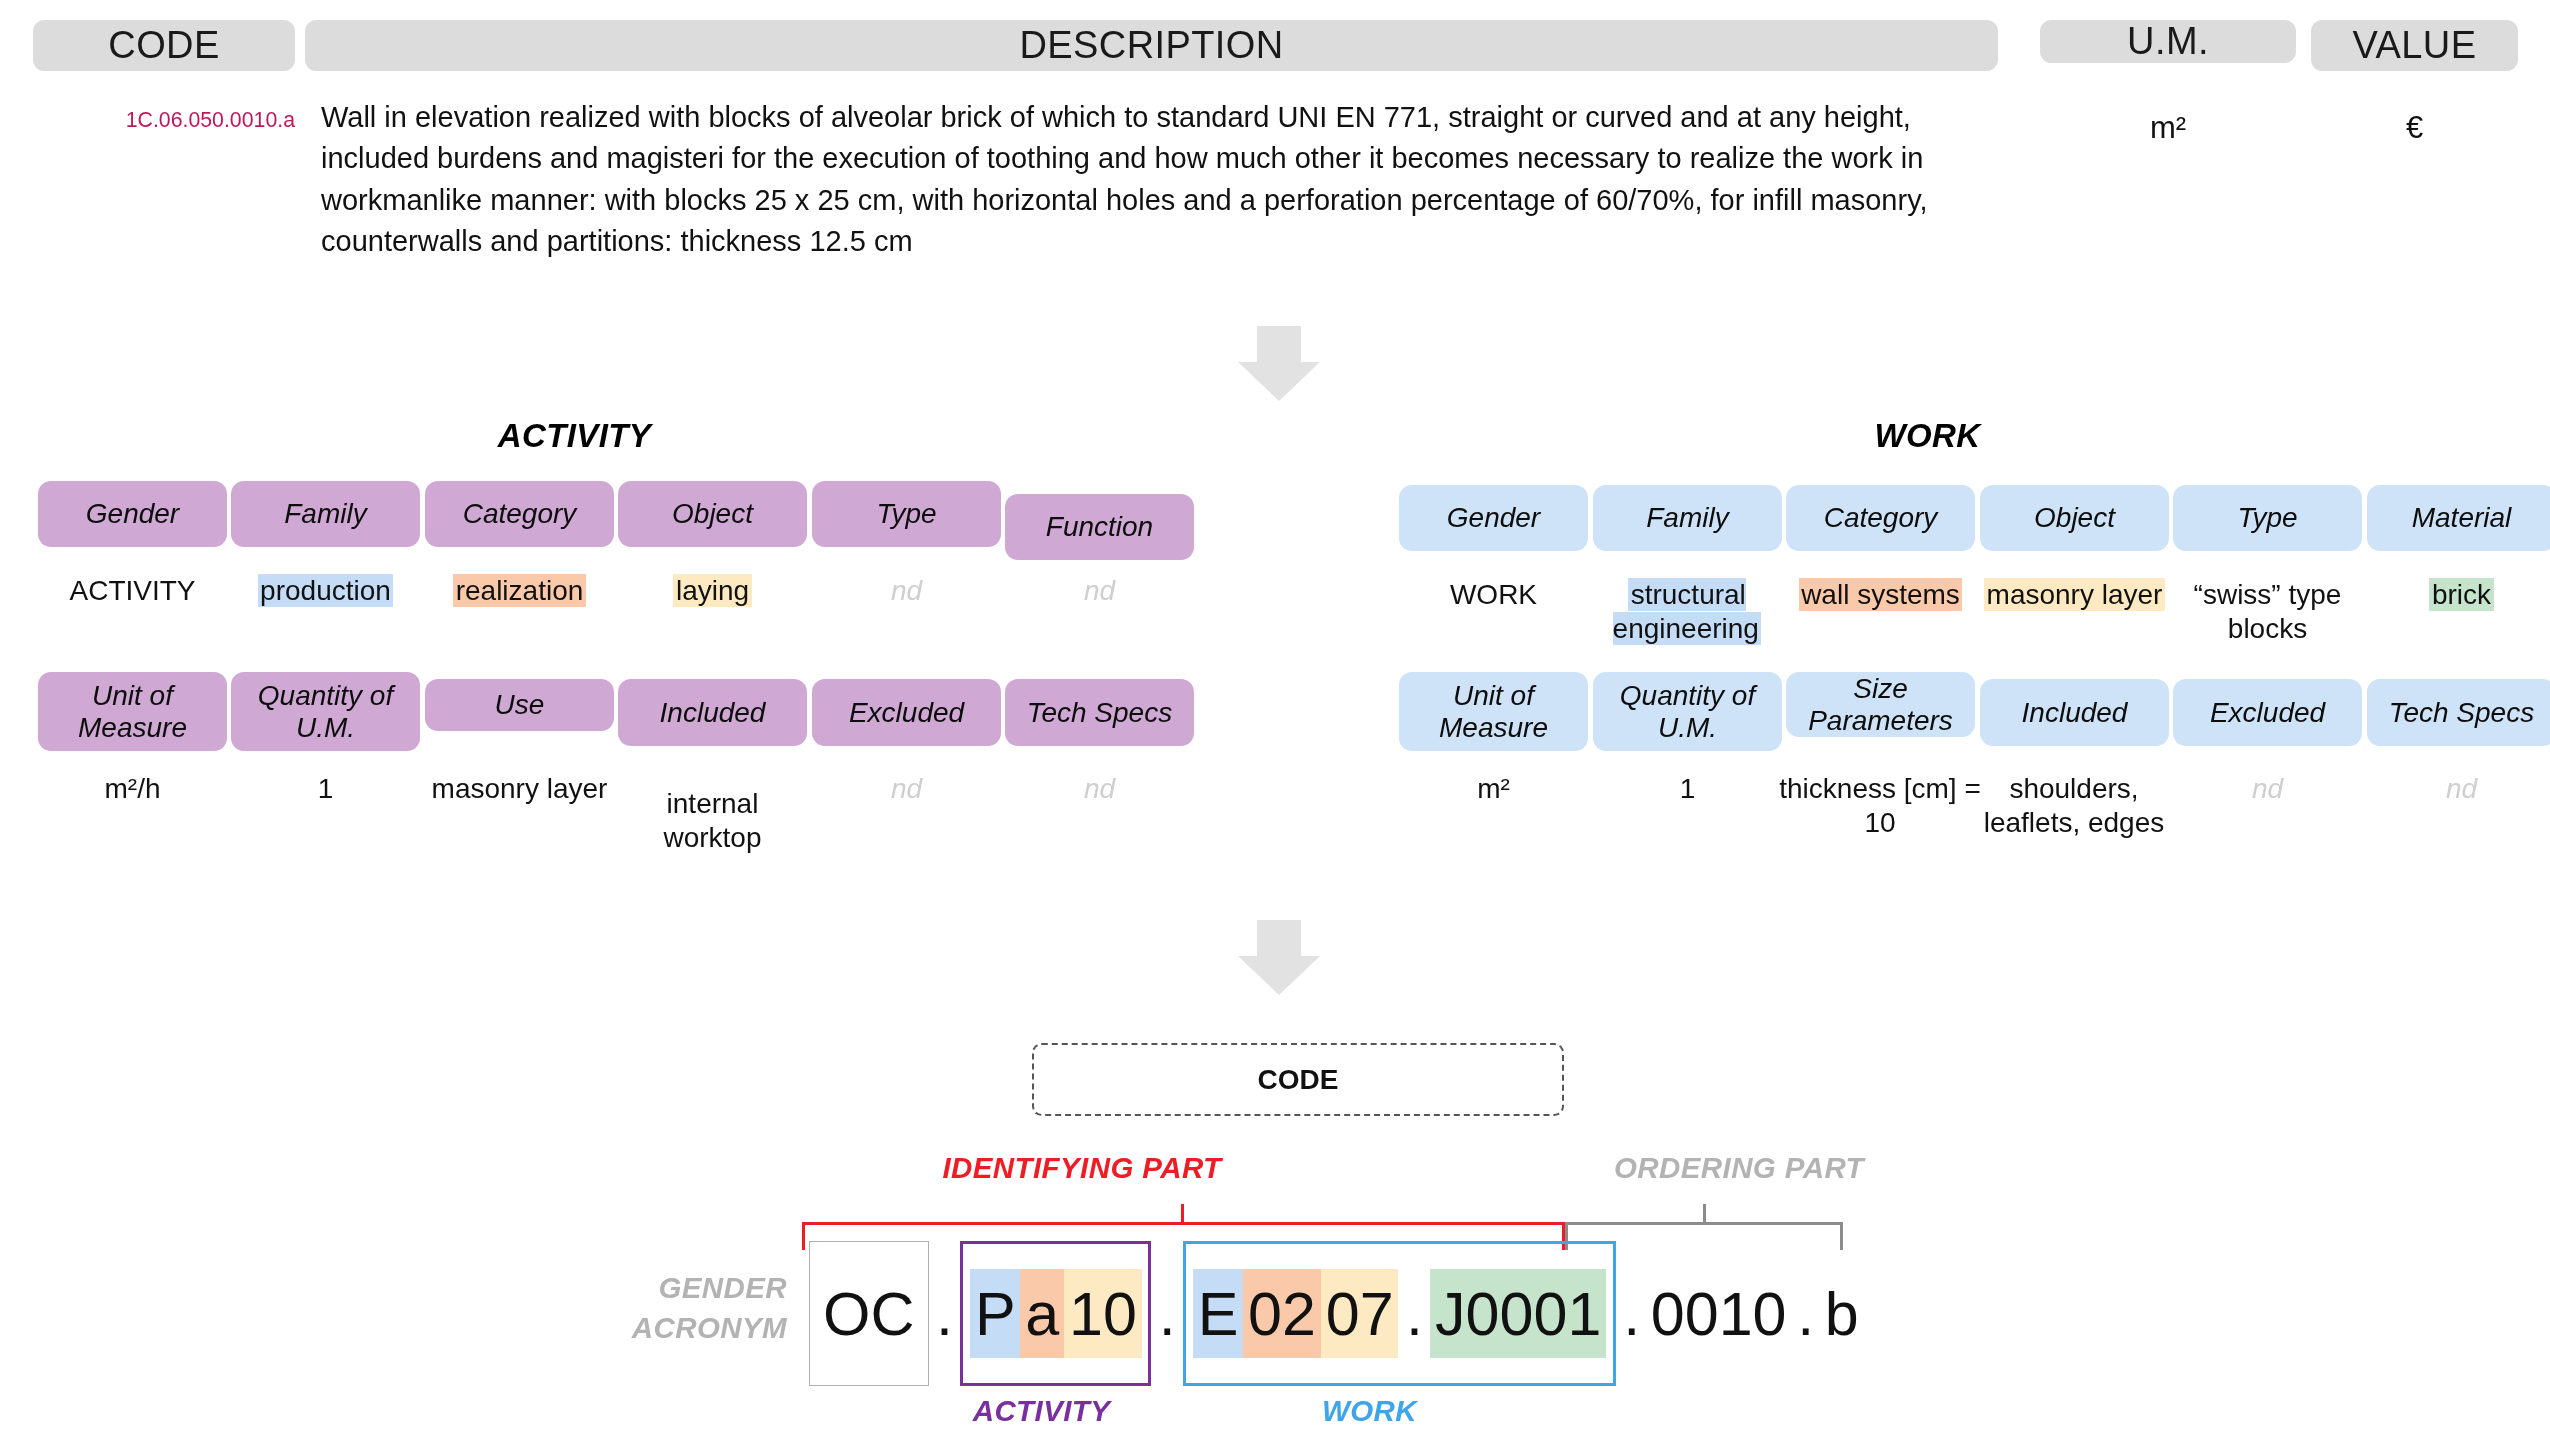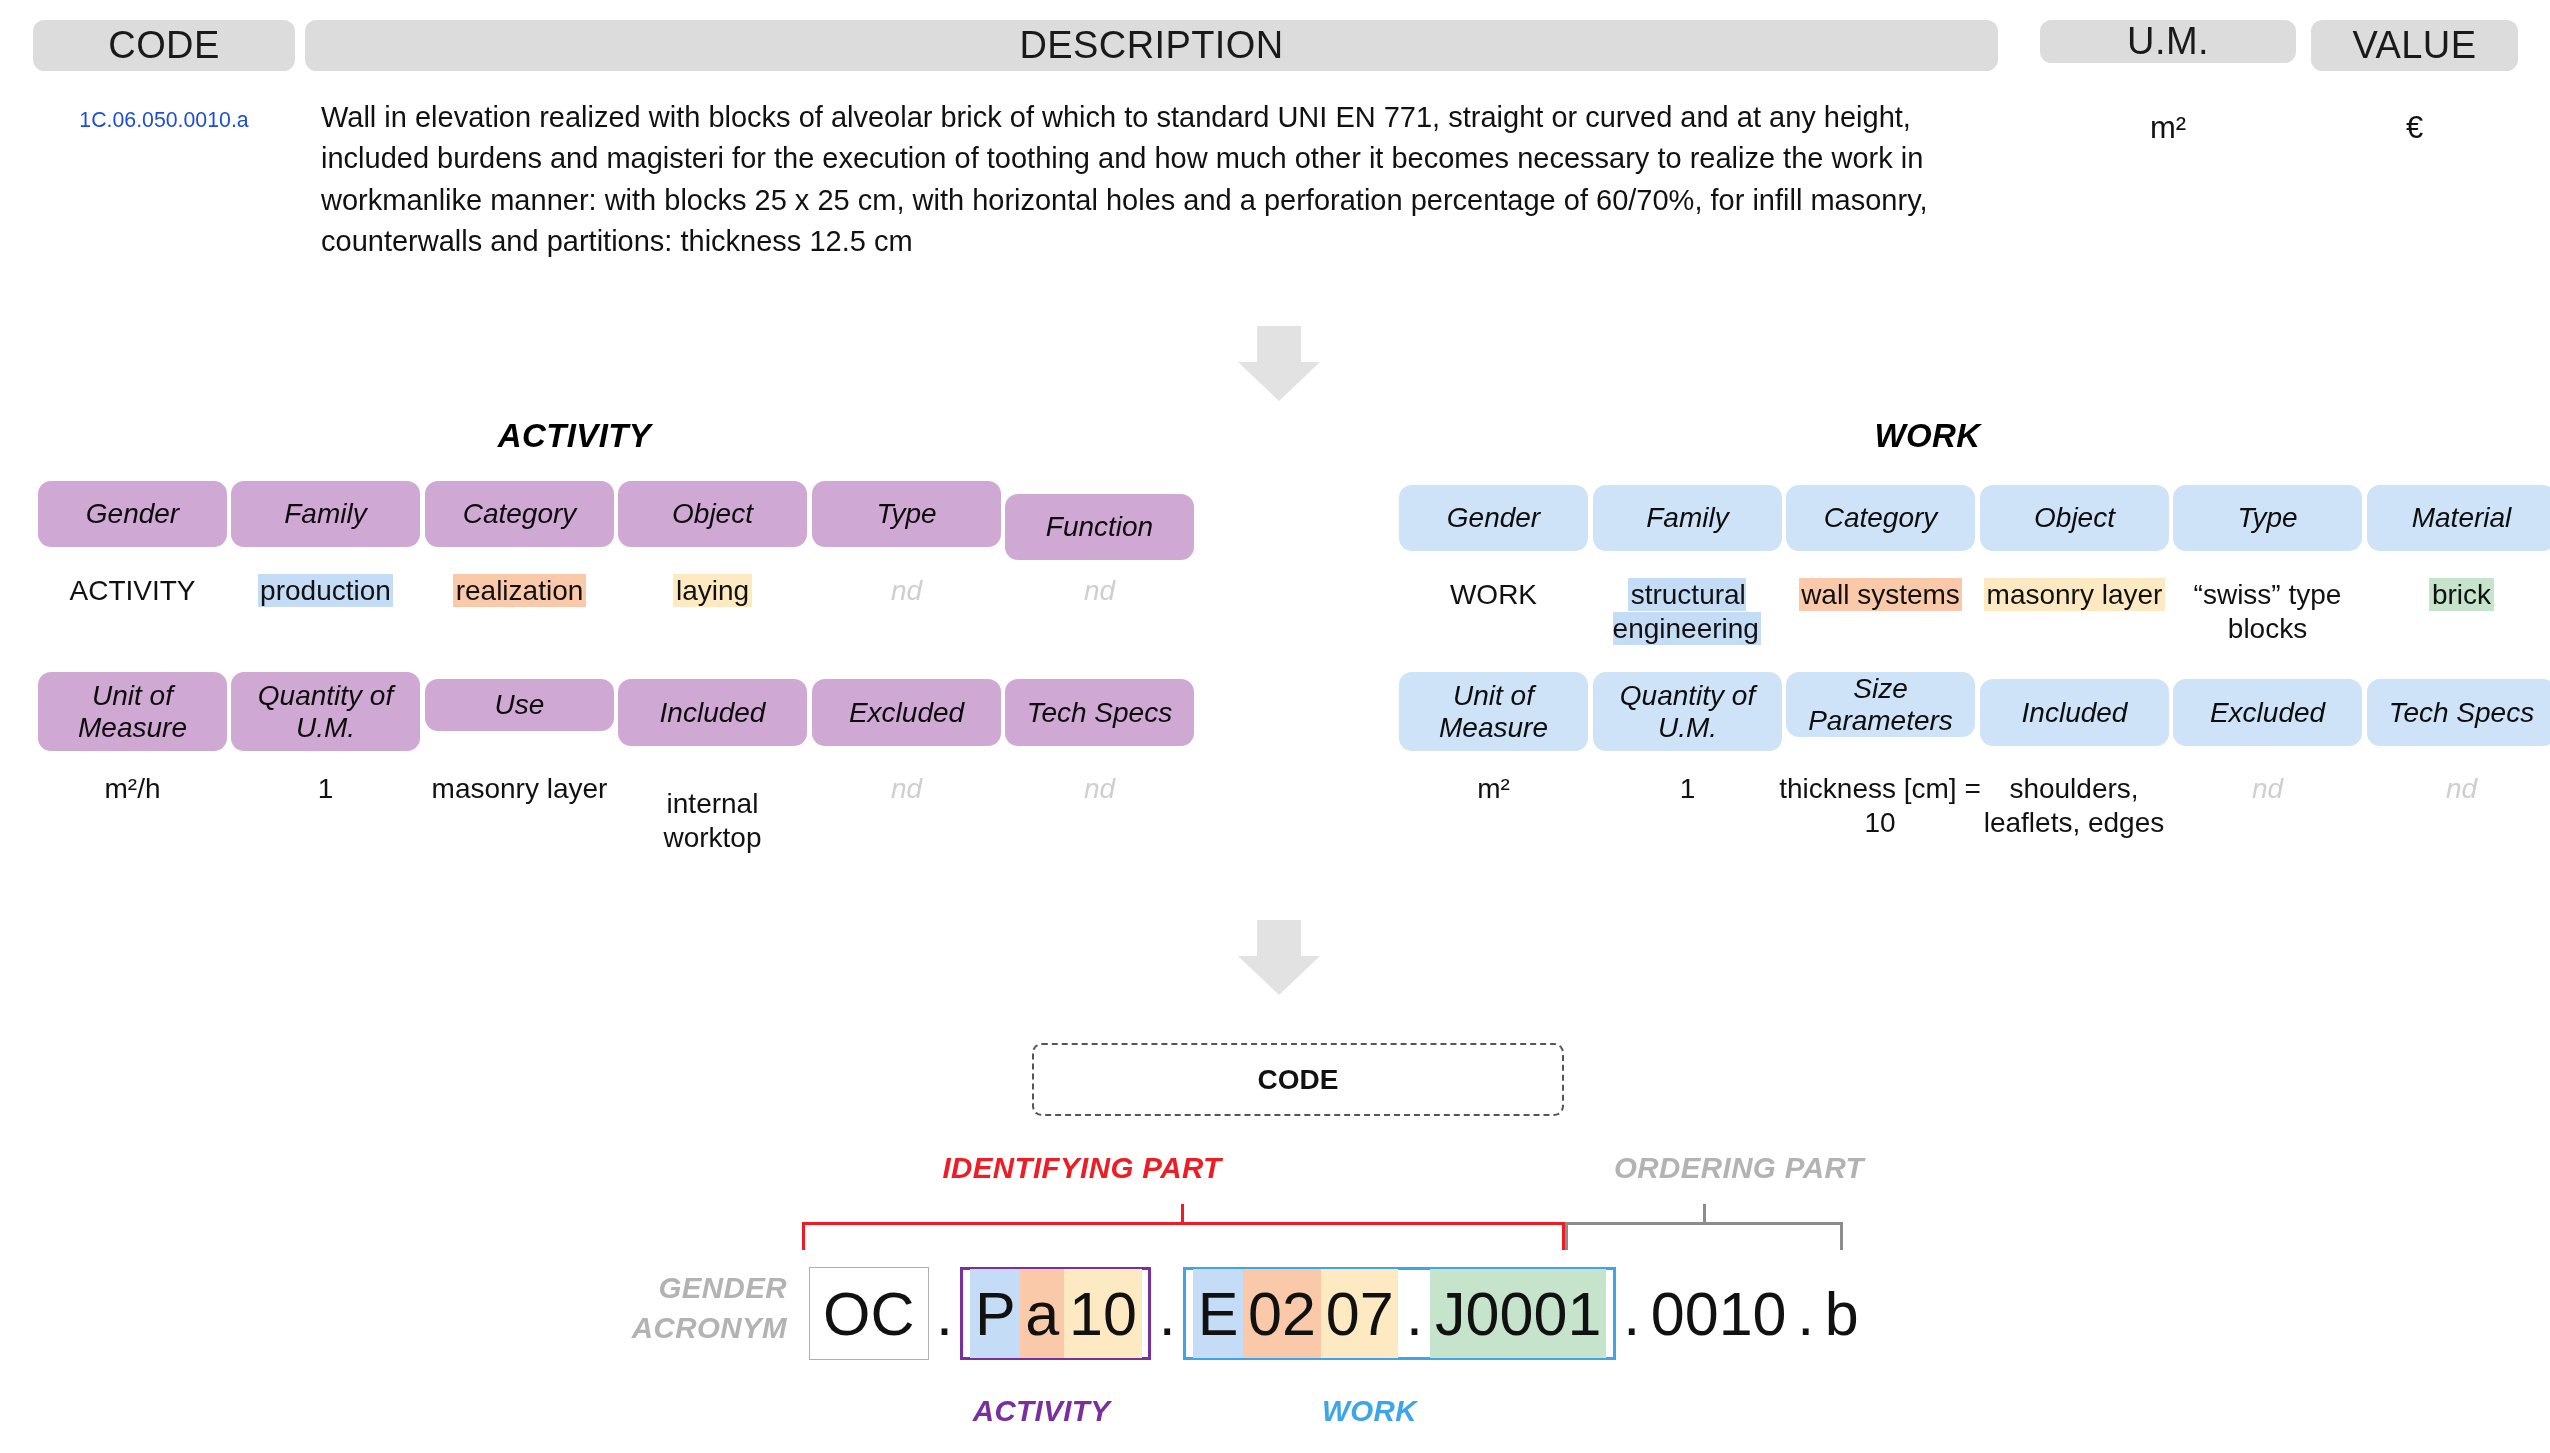--- a/index.html
+++ b/index.html
@@ -4,21 +4,21 @@
 <style>
   html,body{margin:0;padding:0;background:#ffffff;}
   body{width:2550px;height:1454px;position:relative;
        font-family:"Liberation Sans", sans-serif;color:#000;}
   .abs{position:absolute;}
 
   
   .hdr-pill{background:#dcdcdc;border-radius:11.5px;
             display:flex;align-items:center;justify-content:center;
             font-size:38px;color:#1a1a1a;letter-spacing:0.4px;}
-  .code-cell{font-size:21.3px;color:#1d4ed8;text-align:center;}
+  .code-cell{font-size:21.3px;color:#be185d;text-align:right;}
   .desc-text{font-size:29px;line-height:1.43;color:#111;}
   .um-val{font-size:31px;text-align:center;color:#111;}
 
   
   .arrow{width:0;height:0;}
   .arrow .shaft{position:absolute;background:#e2e2e2;}
   .arrow .head{position:absolute;width:0;height:0;
                border-left:41px solid transparent;
                border-right:41px solid transparent;
                border-top:39px solid #e2e2e2;}
@@ -52,21 +52,21 @@
   .lbl-red{color:#ee1c25;}
   .lbl-gray{color:#b3b3b3;}
   .lbl-purple{color:#7a2f9e;}
   .lbl-blue{color:#3da5e8;}
 
   .gender-acr{font-size:29.5px;font-weight:bold;font-style:italic;
               color:#b3b3b3;text-align:right;line-height:1.35;letter-spacing:0.4px;}
 
   .code-str{font-size:61px;color:#111;letter-spacing:0;
             display:flex;align-items:center;}
-  .seg{display:flex;align-items:center;height:93px;box-sizing:border-box;}
+  .seg{display:flex;align-items:center;height:145px;box-sizing:border-box;}
   .seg-plain{border:1.6px solid #b0b0b0;padding:0 8.2px;}
   .seg-act{border:3.3px solid #7a2f9e;padding:0 6.6px;}
   .seg-wrk{border:3.3px solid #3da5e8;padding:0 6.6px;}
   .chunk{padding:9.8px 4.9px;}
   .dot{padding:0 7.4px;}
   .tail{padding:0 3.3px;}
 
   
   .bk{position:absolute;}
   .bk .h{position:absolute;height:2.5px;}

